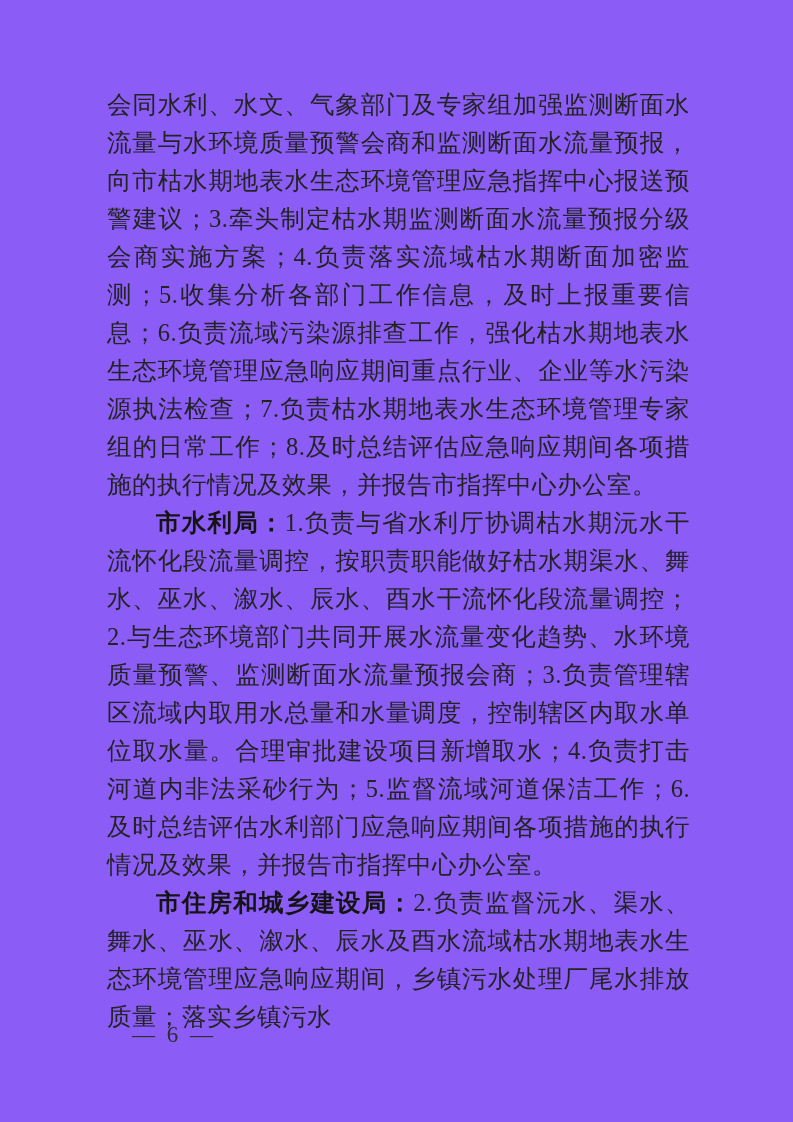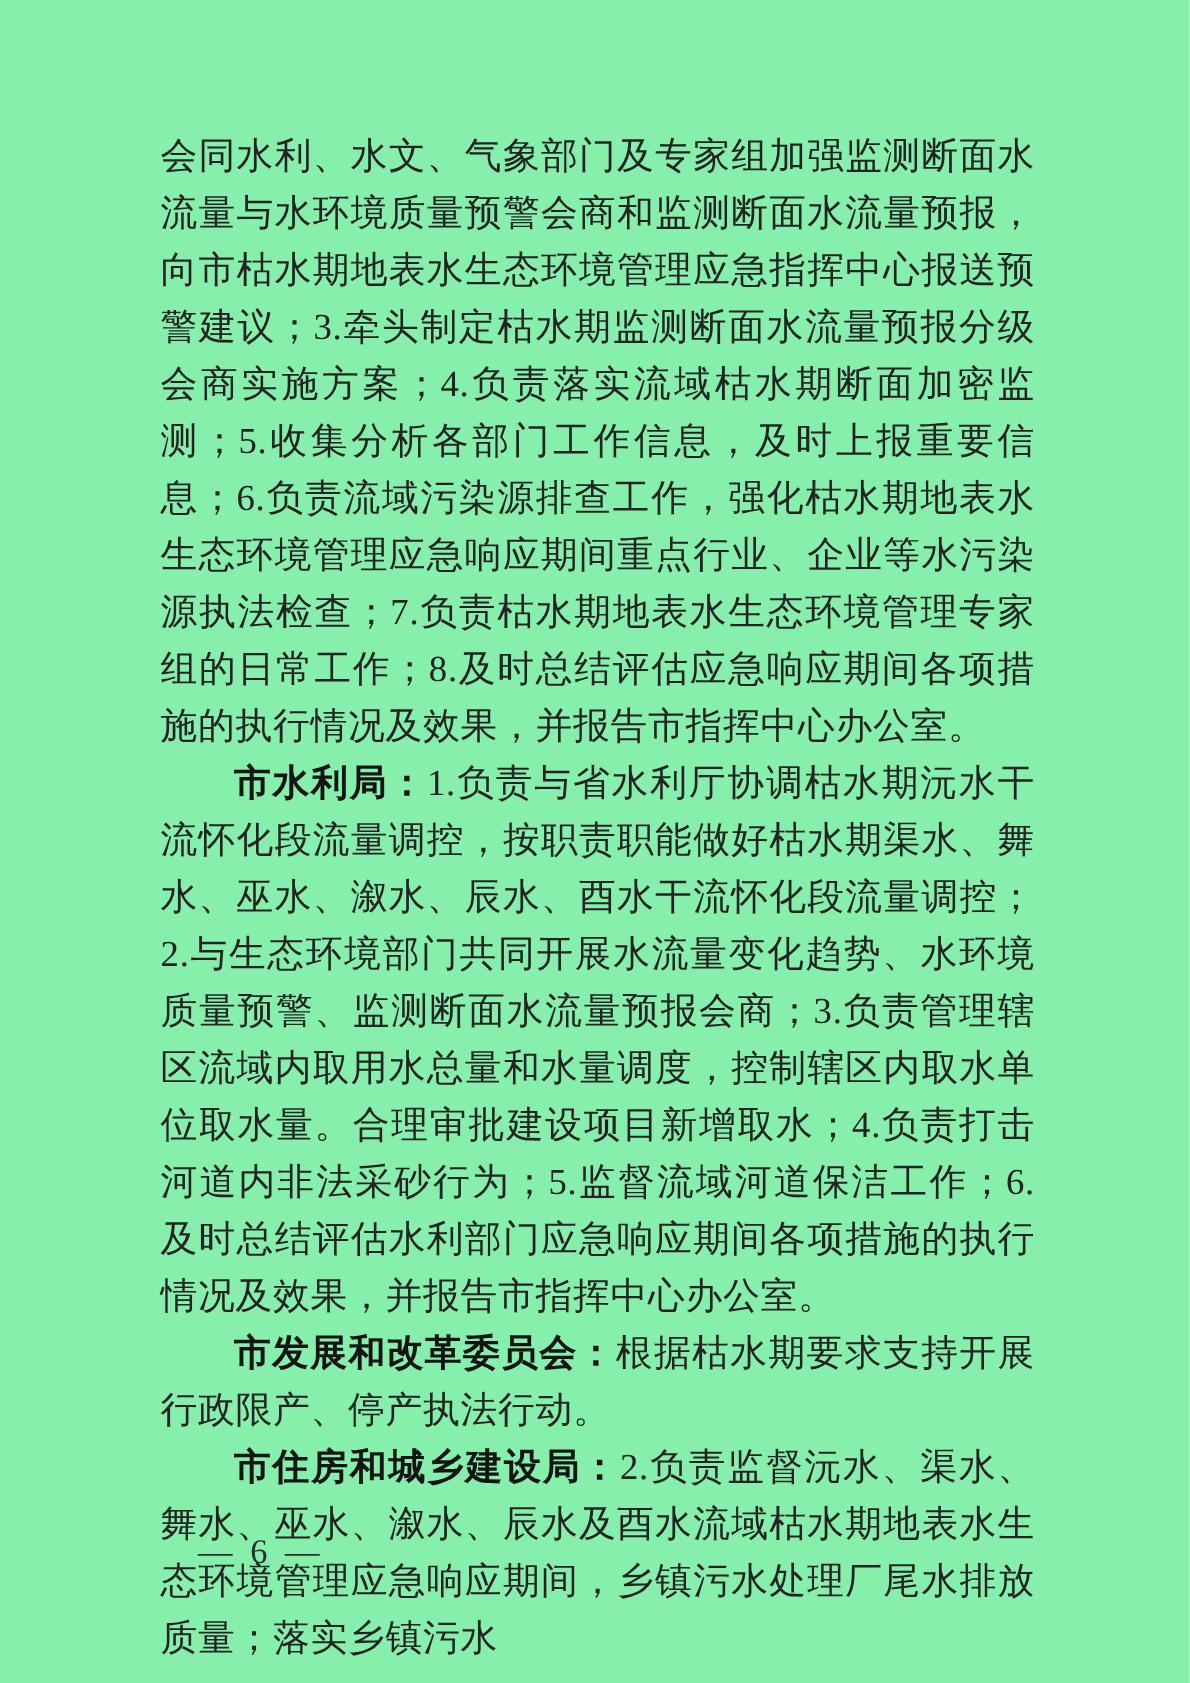--- a/index.html
+++ b/index.html
@@ -9,21 +9,21 @@
   body {
     width: 793px;
     height: 1122px;
     background: #ffffff;
     position: relative;
     overflow: hidden;
   }
   .page {
     position: absolute;
     inset: 0;
-    background: #86efac;
+    background: #8b5cf6;
   }
   .content {
     position: absolute;
     left: 107px;
     top: 86px;
     width: 583px;
     font-family: "Liberation Serif", "DejaVu Serif", serif;
     font-size: 24.5px;
     line-height: 38px;
     color: #232323;
@@ -59,21 +59,20 @@
 <body>
 
 <div class="page">
 
   <div class="content">
 
     <p class="para no-indent"><span class="lead"></span><span class="body-text">会同水利、水文、气象部门及专家组加强监测断面水流量与水环境质量预警会商和监测断面水流量预报，向市枯水期地表水生态环境管理应急指挥中心报送预警建议；3.牵头制定枯水期监测断面水流量预报分级会商实施方案；4.负责落实流域枯水期断面加密监测；5.收集分析各部门工作信息，及时上报重要信息；6.负责流域污染源排查工作，强化枯水期地表水生态环境管理应急响应期间重点行业、企业等水污染源执法检查；7.负责枯水期地表水生态环境管理专家组的日常工作；8.及时总结评估应急响应期间各项措施的执行情况及效果，并报告市指挥中心办公室。</span></p>
 
     <p class="para"><span class="lead">市水利局：</span><span class="body-text">1.负责与省水利厅协调枯水期沅水干流怀化段流量调控，按职责职能做好枯水期渠水、舞水、巫水、溆水、辰水、酉水干流怀化段流量调控；2.与生态环境部门共同开展水流量变化趋势、水环境质量预警、监测断面水流量预报会商；3.负责管理辖区流域内取用水总量和水量调度，控制辖区内取水单位取水量。合理审批建设项目新增取水；4.负责打击河道内非法采砂行为；5.监督流域河道保洁工作；6.及时总结评估水利部门应急响应期间各项措施的执行情况及效果，并报告市指挥中心办公室。</span></p>
 
-    <p class="para"><span class="lead">市发展和改革委员会：</span><span class="body-text">根据枯水期要求支持开展行政限产、停产执法行动。</span></p>
 
     <p class="para"><span class="lead">市住房和城乡建设局：</span><span class="body-text">2.负责监督沅水、渠水、舞水、巫水、溆水、辰水及酉水流域枯水期地表水生态环境管理应急响应期间，乡镇污水处理厂尾水排放质量；落实乡镇污水</span></p>
 
   </div>
 
   <div class="footer">— 6 —</div>
 
 </div>
 
 </body></html>

